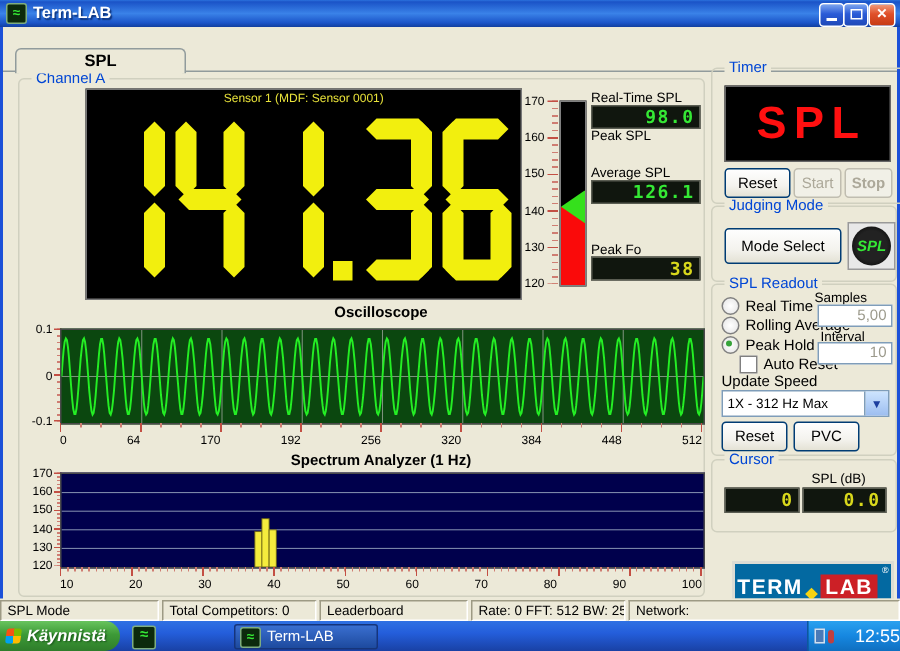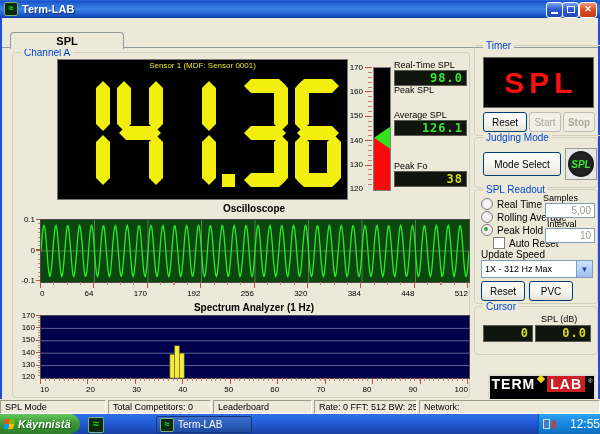--- a/index.html
+++ b/index.html
@@ -136,22 +136,22 @@
     font-size:10px;line-height:13px;text-align:right;padding:0 3px;}
   .combo{position:absolute;left:6px;top:70px;width:110px;height:16px;background:#fff;border:1px solid #7f9db9;
     display:flex;align-items:center;}
   .combo .ctext{flex:1;font-size:9px;padding-left:3px;white-space:nowrap;overflow:hidden;}
   .combo .arrow{width:15px;height:100%;background:linear-gradient(#cde4fe,#9dbef0);
     border-left:1px solid #7f9db9;color:#1c3e9e;font-size:8px;display:flex;align-items:center;justify-content:center;}
 
   .cursorgrp{left:474px;top:306px;width:122px;height:47px;}
   .cursorgrp .led{position:absolute;height:15px;}
 
-  .brandlogo{position:absolute;left:488px;top:374px;width:108px;height:27px;background:#000000;
-    border:2px solid #dcdcd4;box-sizing:border-box;display:flex;align-items:flex-start;justify-content:center;gap:3px;}
+  .brandlogo{position:absolute;left:488px;top:374px;width:108px;height:27px;background:#0369a1;
+    border:2px solid #dcdcd4;box-sizing:border-box;display:flex;align-items:flex-end;justify-content:center;gap:3px;}
   .brandlogo .t1{color:#fff;font-weight:bold;font-size:14px;letter-spacing:1px;}
   .brandlogo .dia{width:6px;height:6px;background:#f5d312;transform:rotate(45deg);}
   .brandlogo .t2{color:#fff;font-weight:bold;font-size:14px;background:#cc2026;padding:0 3px;letter-spacing:1px;}
   .brandlogo .reg{color:#fff;font-size:6px;align-self:flex-start;margin-top:2px;}
 
   
   .statusbar{position:absolute;left:0;top:399px;width:600px;height:15px;background:#ece9d8;
     display:flex;gap:2px;padding-top:1px;box-sizing:border-box;}
   .scell{border:1px solid;border-color:#9d9a84 #fff #fff #9d9a84;font-size:9px;
     padding:1px 0 0 4px;white-space:nowrap;overflow:hidden;box-sizing:border-box;}

